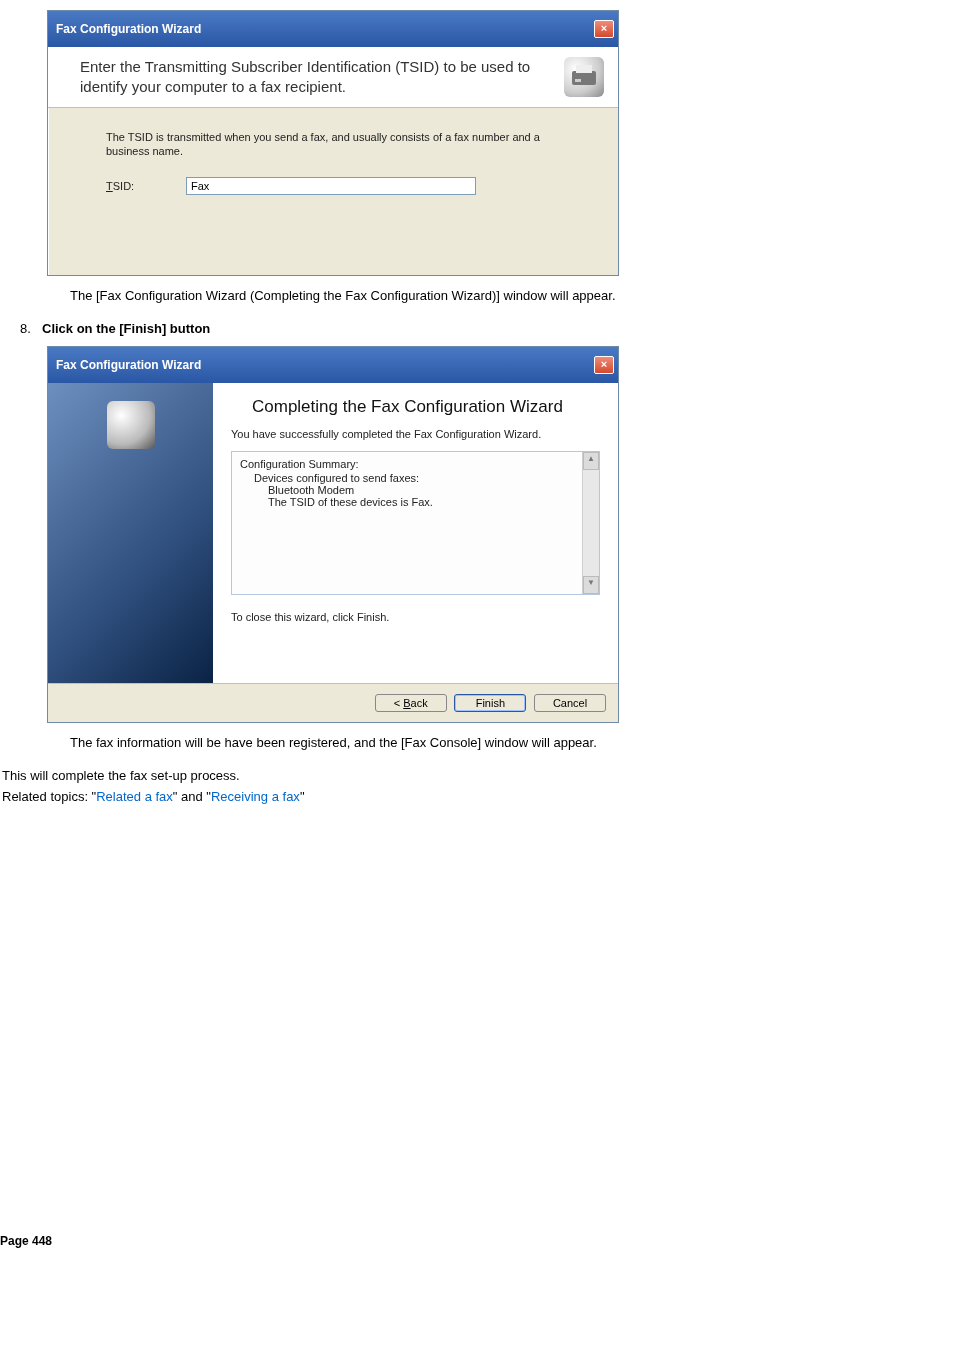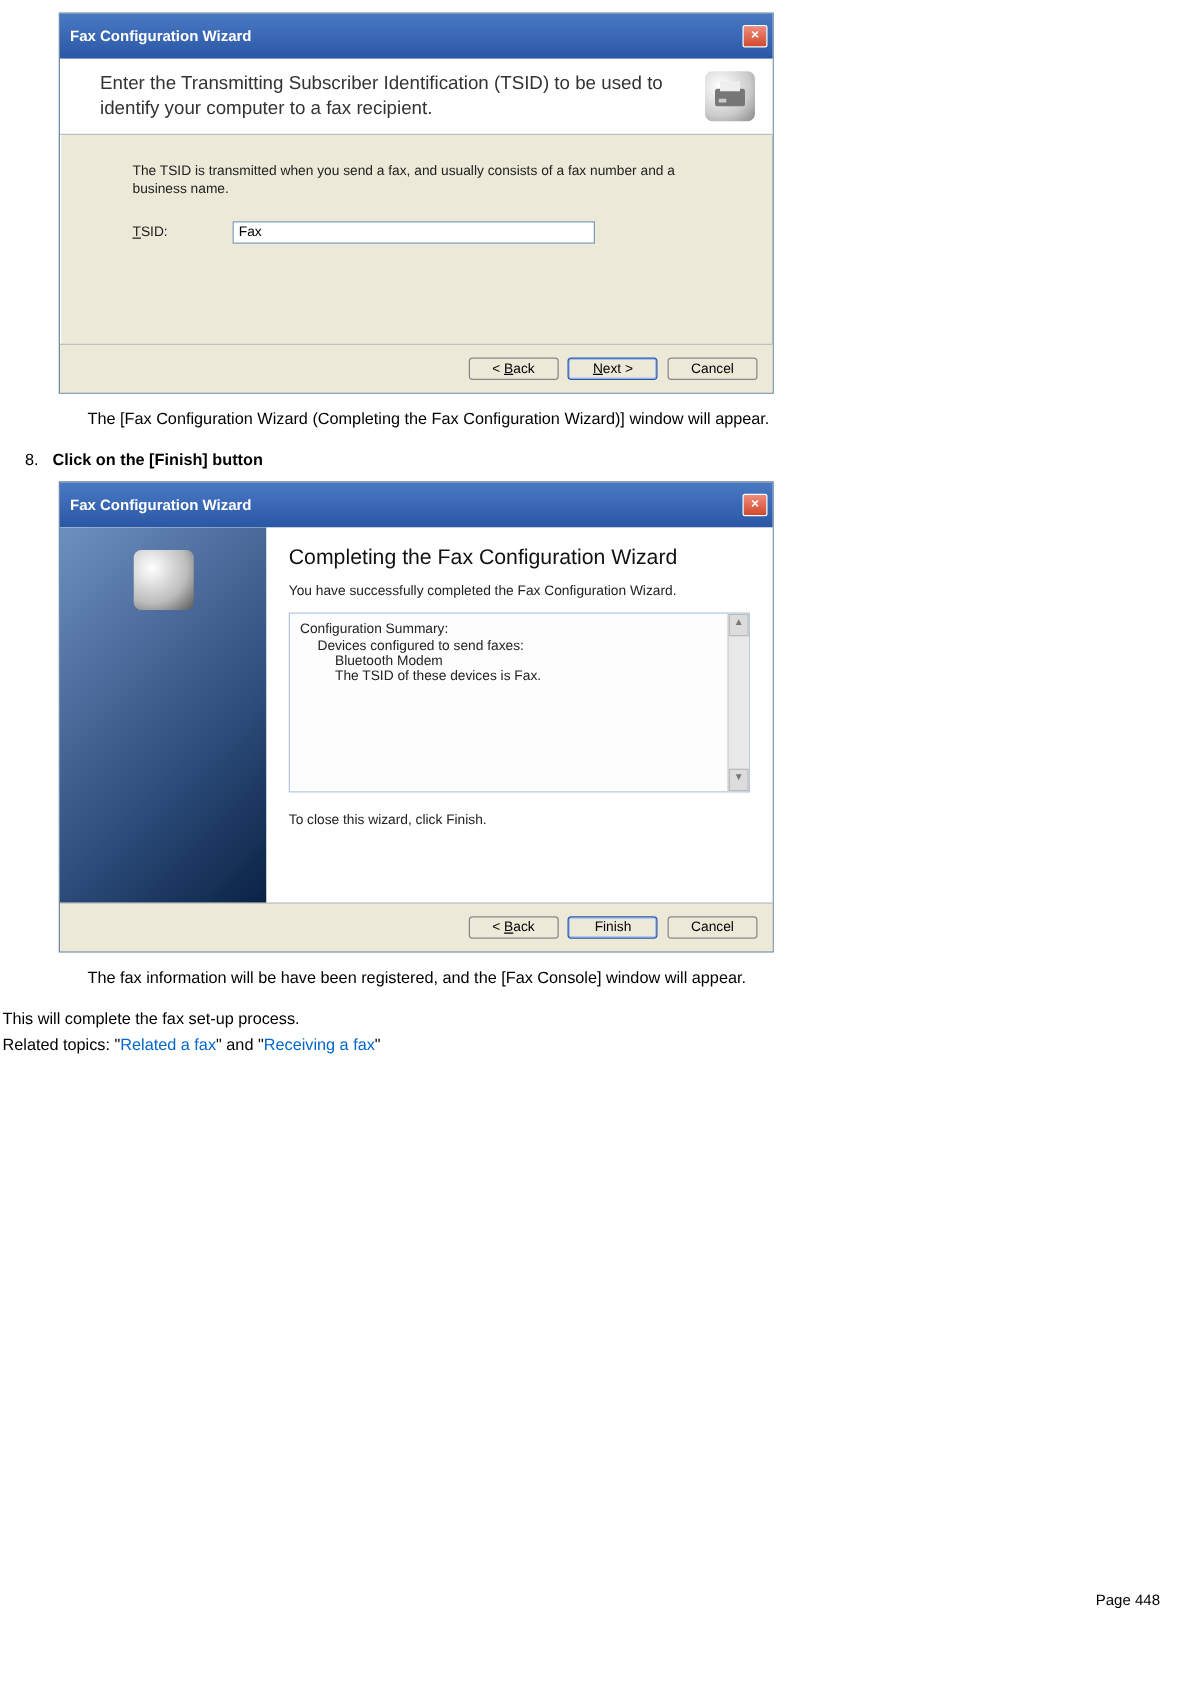--- a/index.html
+++ b/index.html
@@ -127,20 +127,21 @@
     padding: 14px 18px 10px 18px;
     font-size:11px;
     color:#222;
   }
   .w2-main .big-title{
     font-family: "Trebuchet MS", Verdana, sans-serif;
     font-size:17px;
     color:#111;
     margin-bottom:10px;
     line-height:1.2;
+    margin-left:21px;
   }
   .w2-main .sub { margin-bottom:10px; line-height:1.3;}
   .summary-box {
     border:1px solid #b5c7de;
     background:#fdfdfd;
     height:130px;
     padding:6px 8px;
     font-size:11px;
     position:relative;
     overflow:hidden;
@@ -161,24 +162,23 @@
   .step-row { display:flex; margin: 6px 0 6px 20px; }
   .step-row .num { width: 22px; text-align:left; font-size:13px;}
   .step-row .txt { font-weight: bold; font-size:13px;}
   .plain { margin: 14px 0 6px 2px; font-size:13px;}
   .related { margin: 6px 0 0 2px; font-size:13px;}
   .related .link { color:#0066cc; }
 
   .footer{
     position:relative;
     margin-top:430px;
-    text-align:right;
     padding-right:26px;
     font-size:12px;
-    font-weight:normal;
+    font-weight:bold;
   }
 
   u.accel{text-decoration:underline;}
 </style>
 </head>
 <body>
 
 <div class="page">
 
   <div class="wizard">
@@ -197,25 +197,20 @@
             <rect x="11" y="22" width="6" height="3" fill="#ccc"></rect>
           </svg>
       </div>
     </div>
     <div class="w1-body">
       <div class="desc">The TSID is transmitted when you send a fax, and usually consists of a fax number and a business name.</div>
       <div class="field-row">
         <label><u class="accel">T</u><span>SID:</span></label>
         <input type="text" value="Fax" style="">
       </div>
-    </div>
-    <div class="wizard-buttons">
-      <button><span>&lt; </span><u class="accel">B</u><span>ack</span></button>
-      <button class="default"><u class="accel">N</u><span>ext &gt;</span></button>
-      <button>Cancel</button>
     </div>
   </div>
 
   <div class="doc-text">The [Fax Configuration Wizard (Completing the Fax Configuration Wizard)] window will appear.</div>
 
   <div class="step-row">
     <div class="num">8.</div>
     <div class="txt">Click on the [Finish] button</div>
   </div>
 

